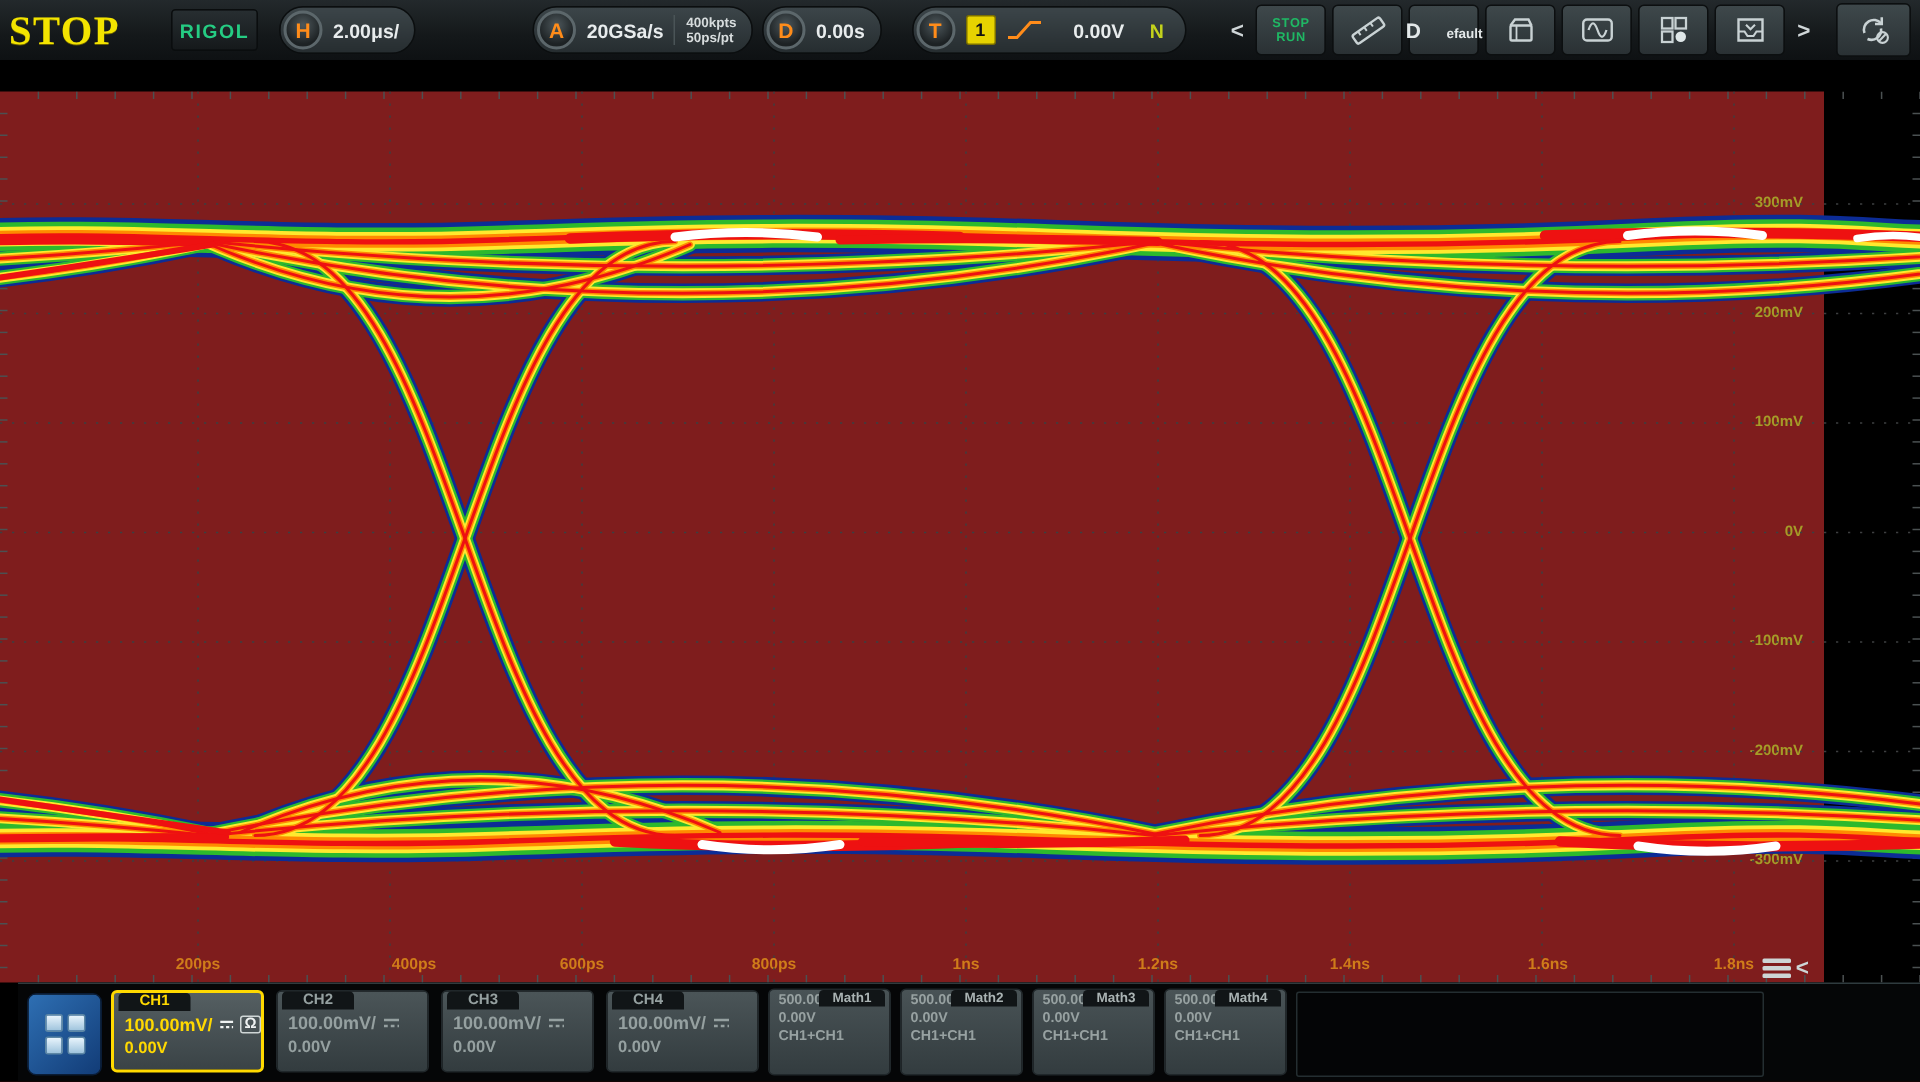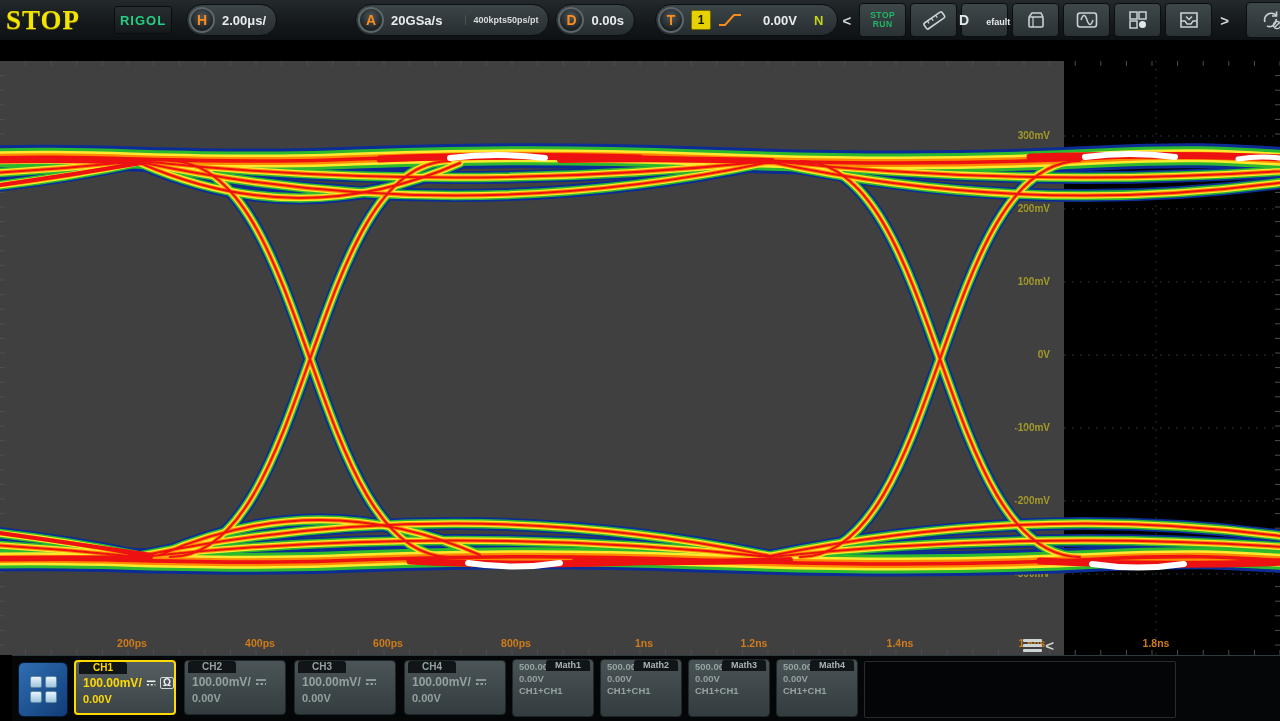--- a/index.html
+++ b/index.html
@@ -15,22 +15,22 @@
   .waitbox{flex:none;width:56px;height:26px;border-radius:3px;background:linear-gradient(#272e31,#15191b);
            border:1px solid #0a0d0e;color:#25cc83;font-weight:bold;font-size:13px;letter-spacing:1px;
            display:flex;align-items:center;justify-content:center;}
   .grp{flex:none;height:30px;border-radius:16px;background:linear-gradient(#3c4549,#262d30);
        border:1px solid #0b0e0f;display:flex;align-items:center;padding:0 10px 0 2px;gap:7px;}
   .keycircle{width:26px;height:26px;border-radius:50%;flex:none;
              background:radial-gradient(circle at 50% 35%,#4d575b,#1d2224 70%);
              border:2px solid #5c676b;box-sizing:border-box;
              color:#ff8c1a;font-weight:bold;font-size:14px;display:flex;align-items:center;justify-content:center;}
   .gval{color:#e8eced;font-size:13px;font-weight:bold;white-space:nowrap;}
-  .memcol{display:flex;flex-direction:row;line-height:10px;color:#d7dcdd;font-size:9px;font-weight:bold;
-          border-left:1px solid #4a5457;padding-left:7px;margin-left:16px;}
+  .memcol{display:flex;flex-direction:column;line-height:10px;color:#d7dcdd;font-size:9px;font-weight:bold;
+          border-left:1px solid #4a5457;padding-left:7px;}
   .trigbadge{width:18px;height:18px;background:#e6d200;border:1px solid #7a6e00;border-radius:2px;
              color:#111;font-weight:bold;font-size:12px;display:flex;align-items:center;justify-content:center;flex:none;}
   .nflag{color:#c3d21c;font-weight:bold;font-size:13px;}
   .chev{color:#cfd6d8;font-size:15px;font-weight:bold;padding:0 4px;flex:none;cursor:default;}
   .btnrow{display:flex;align-items:center;gap:4px;margin-left:auto;}
   .tbtn{flex:none;width:45px;height:32px;border-radius:4px;background:linear-gradient(#3e4particular84b,#2a3134);
         background:linear-gradient(#3e484b,#2a3134);border:1px solid #0c0f10;
         display:flex;align-items:center;justify-content:center;color:#c9d2d4;}
   .stoprun{display:flex;flex-direction:column;align-items:center;line-height:9px;
            color:#1fb864;font-size:8.5px;font-weight:bold;letter-spacing:.5px;}
@@ -40,21 +40,21 @@
 
   
   .eyebar{position:absolute;left:0;top:40px;width:1280px;height:21px;box-sizing:border-box;
           background:linear-gradient(#707c80,#46515a 35%,#39434a);border-top:1px solid #8b979b;
           display:flex;align-items:center;color:#e9e14a;font-size:13px;font-weight:bold;}
   .eyebar .t1{margin-left:8px;}
   .eyebar .t2{margin-left:22px;}
   .closex{margin-left:auto;margin-right:8px;color:#e6ebeb;font-size:16px;font-weight:bold;line-height:16px;cursor:default;}
 
   
-  .display{position:absolute;left:0;top:61px;width:1064px;height:594px;background:#404040;}
+  .display{position:absolute;left:0;top:61px;width:1216px;height:594px;background:#7f1d1d;}
   .display svg{position:absolute;left:0;top:0;z-index:2;}
   .vlabel{position:absolute;right:14px;z-index:1;color:#a59c28;font-size:10px;font-weight:bold;width:60px;text-align:right;}
   .tlabel{position:absolute;top:576px;z-index:1;color:#cf7c1a;font-size:10.5px;font-weight:bold;width:60px;text-align:center;}
   .menuicon{position:absolute;right:10px;bottom:3px;z-index:3;display:flex;align-items:center;gap:3px;}
   .menuicon .bars{display:flex;flex-direction:column;gap:2px;}
   .menuicon .bars i{display:block;width:19px;height:3px;background:#cdd5d5;border-radius:1px;}
   .menuicon .ch{color:#cdd5d5;font-size:15px;font-weight:bold;line-height:12px;}
 
   
   .chanbar{position:absolute;left:12px;top:655px;width:1280px;height:66px;background:#050607;border-top:1px solid #2f3b3e;}
@@ -201,25 +201,25 @@
 
     <div class="vlabel" style="top:69px;">300mV</div>
     <div class="vlabel" style="top:142px;">200mV</div>
     <div class="vlabel" style="top:215px;">100mV</div>
     <div class="vlabel" style="top:288px;">0V</div>
     <div class="vlabel" style="top:361px;">-100mV</div>
     <div class="vlabel" style="top:434px;">-200mV</div>
     <div class="vlabel" style="top:507px;">-300mV</div>
 
     <div class="tlabel" style="left:102px;text-align:center;">200ps</div>
-    <div class="tlabel" style="left:230px;">400ps</div>
+    <div class="tlabel" style="left:246px;">400ps</div>
     <div class="tlabel" style="left:358px;">600ps</div>
     <div class="tlabel" style="left:486px;">800ps</div>
     <div class="tlabel" style="left:614px;">1ns</div>
-    <div class="tlabel" style="left:724px;">1.2ns</div>
+    <div class="tlabel" style="left:742px;">1.2ns</div>
     <div class="tlabel" style="left:870px;">1.4ns</div>
     <div class="tlabel" style="left:1002px;">1.6ns</div>
     <div class="tlabel" style="left:1126px;">1.8ns</div>
 
     <svg id="eyesvg" width="1280" height="594" viewBox="0 0 1280 594">
       <defs id="eyedefs">
 
         <path id="t1" d="M170,100 C310,100 310,496 450,496"></path>
         <path id="t2" d="M170,496 C310,496 310,100 450,100"></path>
         <path id="t3" d="M800,100 C940,100 940,496 1080,496"></path>

